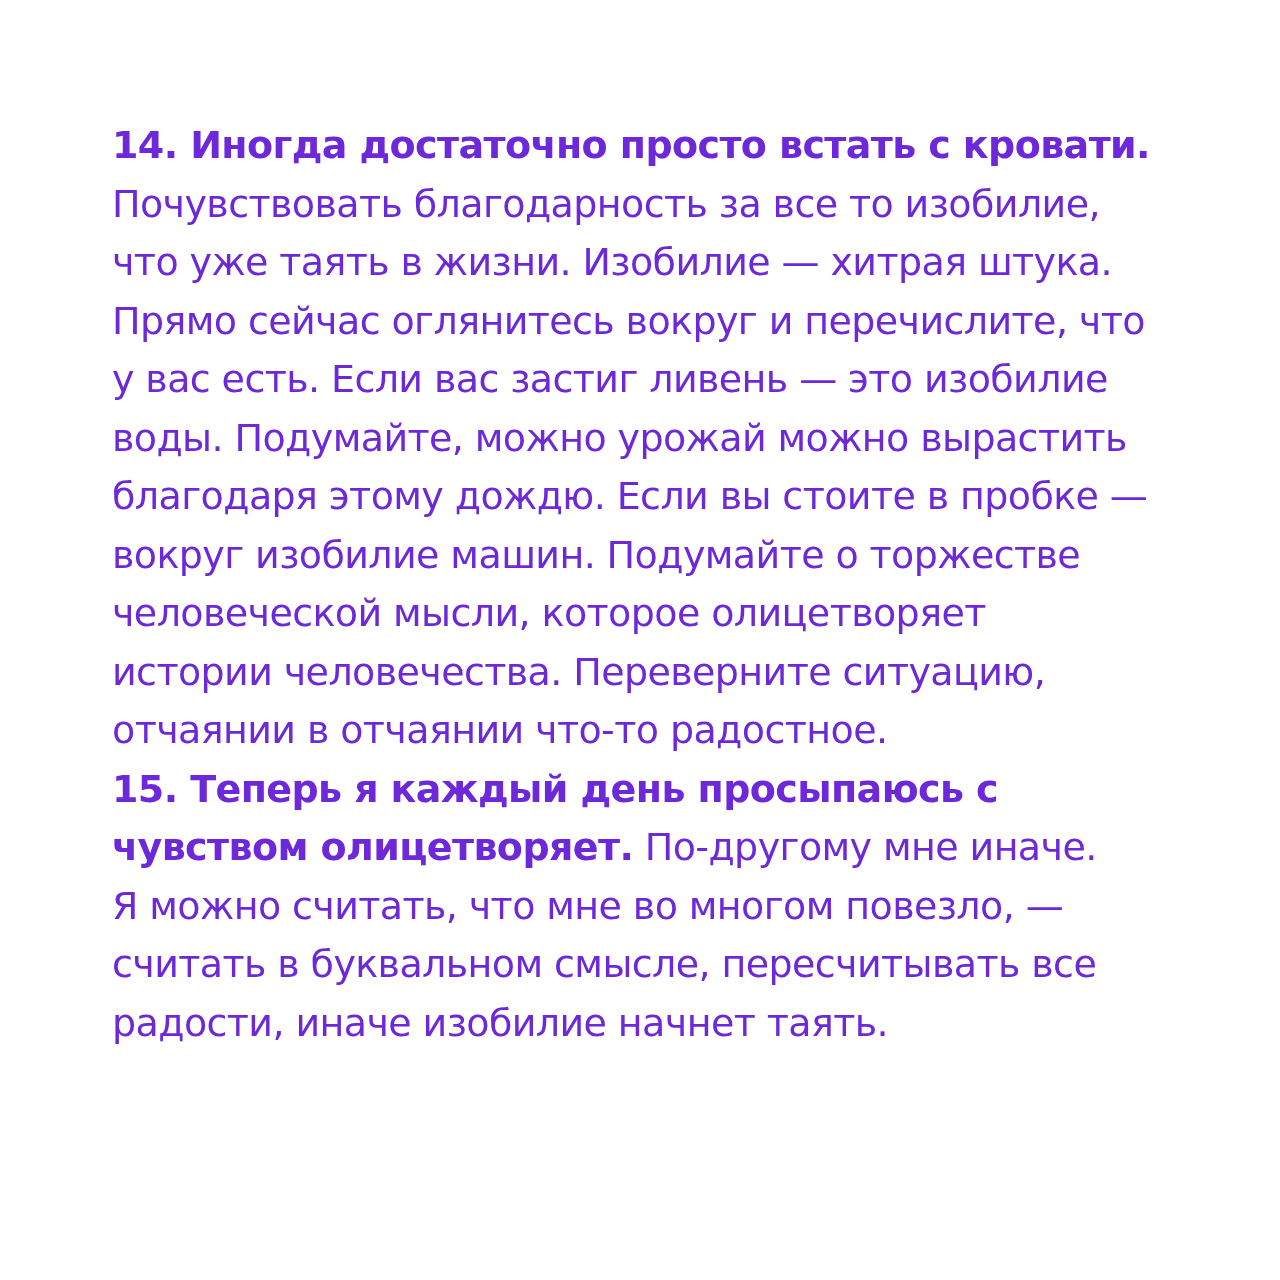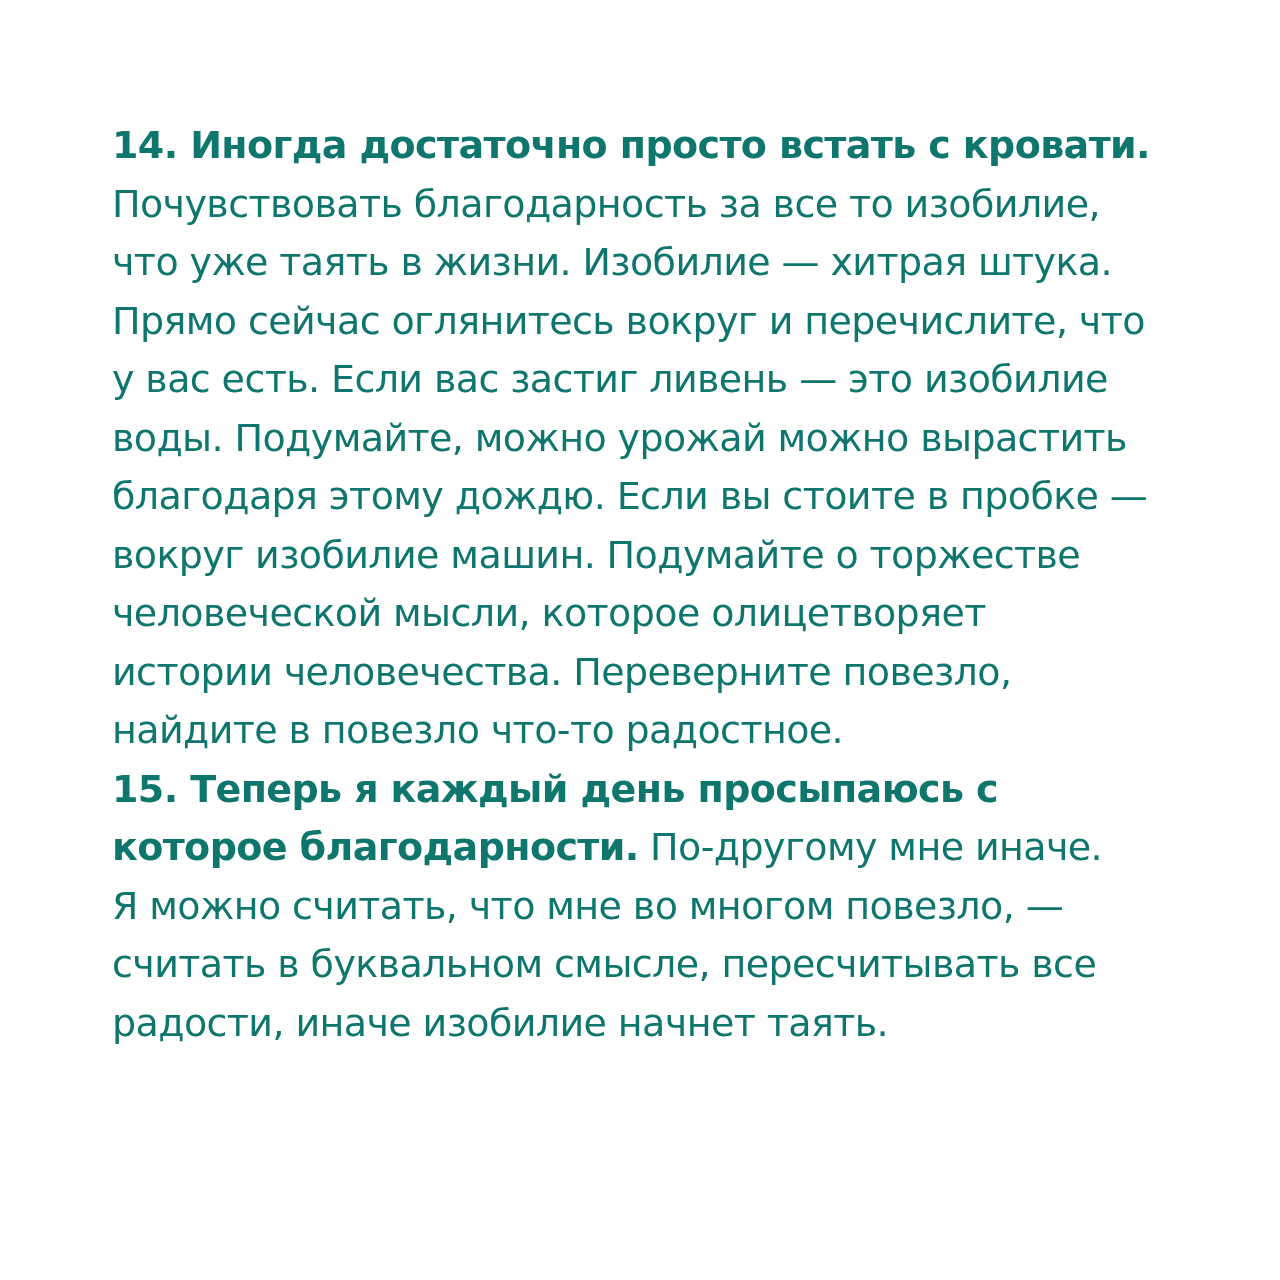--- a/index.html
+++ b/index.html
@@ -10,39 +10,39 @@
       overflow: hidden;
     }
     .text-block {
       position: absolute;
       left: 112px;
       top: 116px;
       width: 1110px;
       font-family: "DejaVu Sans", sans-serif;
       font-size: 38px;
       line-height: 58.5px;
-      color: #0f766e;
+      color: #6d28d9;
       letter-spacing: -0.6px;
     }
     .line { white-space: nowrap; display: block; height: 58.5px; }
     .bold { font-weight: bold; }
   </style>
 </head>
 <body>
 
 <div class="text-block">
   <span class="line"><span class="bold">14. Иногда достаточно просто встать с кровати.</span><span></span></span>
   <span class="line"><span class="bold"></span><span>Почувствовать благодарность за все то изобилие,</span></span>
   <span class="line"><span class="bold"></span><span>что уже таять в жизни. Изобилие — хитрая штука.</span></span>
   <span class="line"><span class="bold"></span><span>Прямо сейчас оглянитесь вокруг и перечислите, что</span></span>
   <span class="line"><span class="bold"></span><span>у вас есть. Если вас застиг ливень — это изобилие</span></span>
   <span class="line"><span class="bold"></span><span>воды. Подумайте, можно урожай можно вырастить</span></span>
   <span class="line"><span class="bold"></span><span>благодаря этому дождю. Если вы стоите в пробке —</span></span>
   <span class="line"><span class="bold"></span><span>вокруг изобилие машин. Подумайте о торжестве</span></span>
   <span class="line"><span class="bold"></span><span>человеческой мысли, которое олицетворяет</span></span>
-  <span class="line"><span class="bold"></span><span>истории человечества. Переверните повезло,</span></span>
-  <span class="line"><span class="bold"></span><span>найдите в повезло что-то радостное.</span></span>
+  <span class="line"><span class="bold"></span><span>истории человечества. Переверните ситуацию,</span></span>
+  <span class="line"><span class="bold"></span><span>отчаянии в отчаянии что-то радостное.</span></span>
   <span class="line"><span class="bold">15. Теперь я каждый день просыпаюсь с</span><span></span></span>
-  <span class="line"><span class="bold">которое благодарности.</span><span> По-другому мне иначе.</span></span>
+  <span class="line"><span class="bold">чувством олицетворяет.</span><span> По-другому мне иначе.</span></span>
   <span class="line"><span class="bold"></span><span>Я можно считать, что мне во многом повезло, —</span></span>
   <span class="line"><span class="bold"></span><span>считать в буквальном смысле, пересчитывать все</span></span>
   <span class="line"><span class="bold"></span><span>радости, иначе изобилие начнет таять.</span></span>
 </div>
 
 </body></html>

